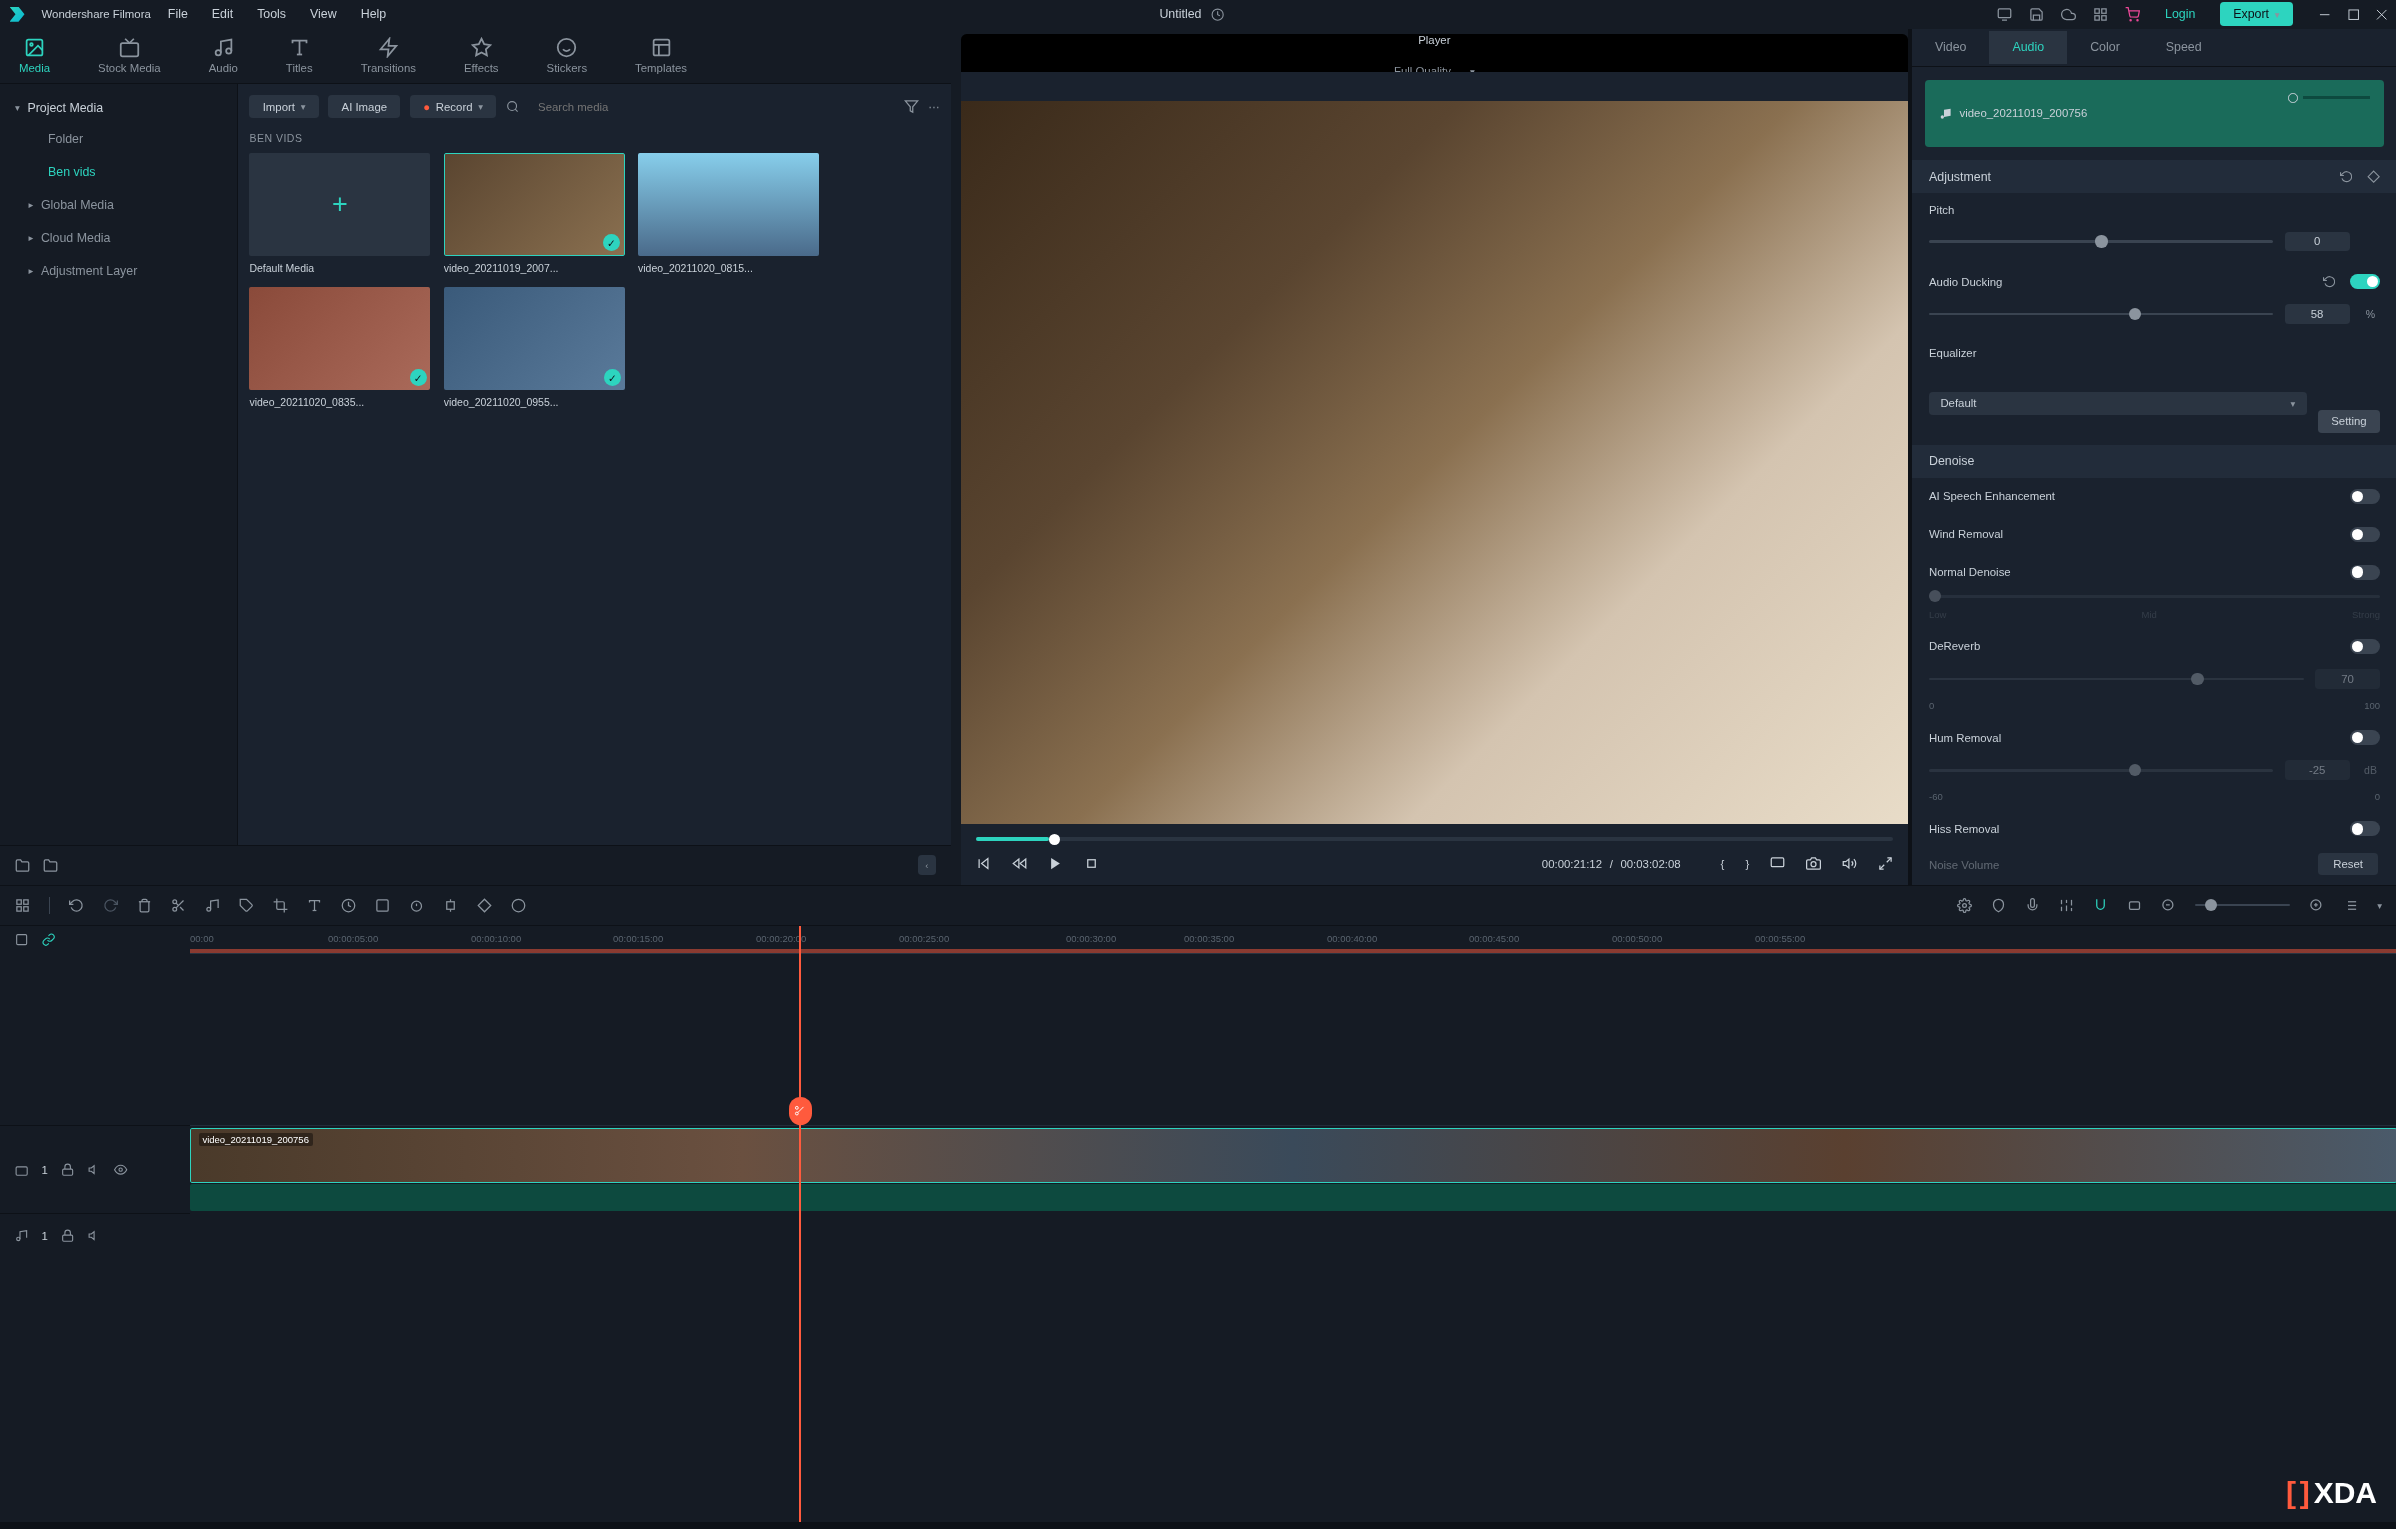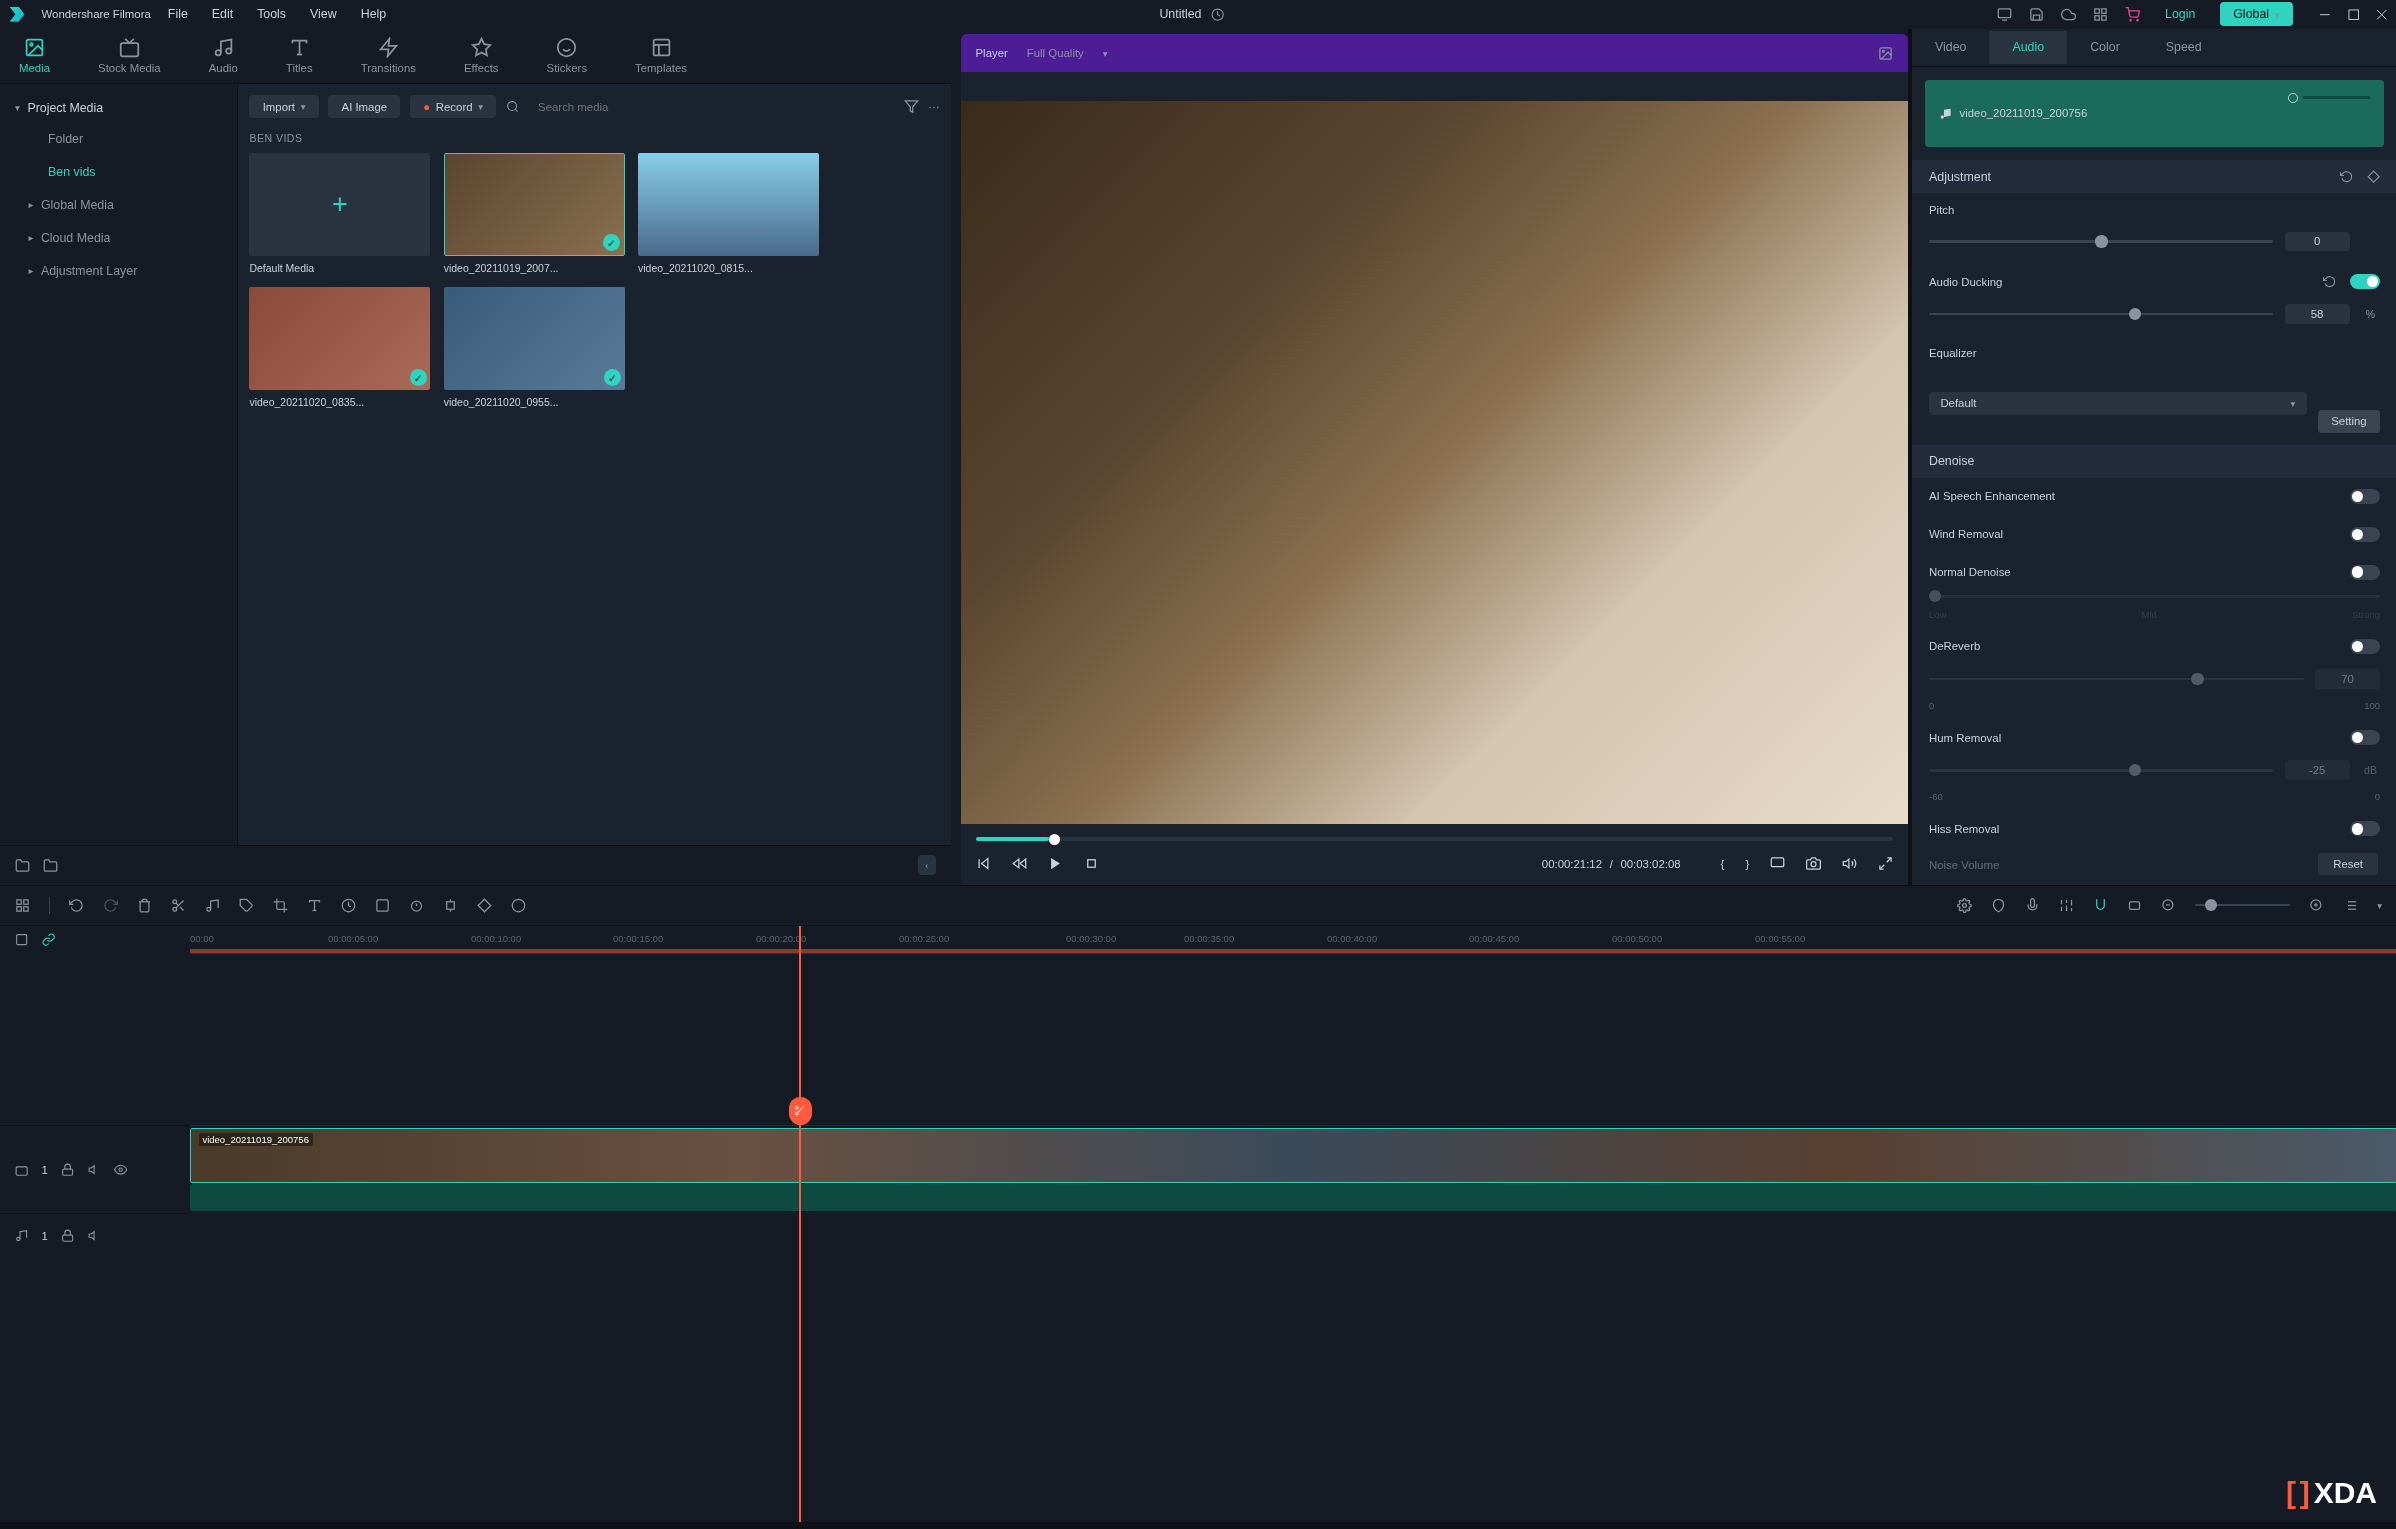--- a/index.html
+++ b/index.html
@@ -33,21 +33,21 @@
 .folder-label { font-size: 10.5px; color: #8b949e; margin-bottom: 9.5px; letter-spacing: 0.5px; }
 .media-grid { display: flex; flex-wrap: wrap; gap: 13.3px; }
 .media-item { width: 181px; }
 .media-thumb { width: 181px; height: 103px; background: #2a3441; border-radius: 1.9px; position: relative; display:flex; align-items:center; justify-content:center;}
 .media-thumb.import { border: none; }
 .media-thumb.selected { border: 1.9px solid #2dd4bf; }
 .media-check { position: absolute; bottom: 3.8px; right: 3.8px; width: 17px; height: 17px; background: #2dd4bf; border-radius: 50%; display:flex; align-items:center; justify-content:center; color:#0d1117; font-size:10.5px;}
 .media-name { font-size: 10.5px; color: #c9d1d9; margin-top: 5.7px; white-space: nowrap; overflow: hidden; text-overflow: ellipsis; }
 .sidebar-footer { display:flex; gap:13.3px; padding: 9.5px 15px; border-top:1px solid #0d1117; align-items:center;}
 .preview-col { flex: 1; background: #151b24; display: flex; flex-direction: column; padding: 0 0 0 9.5px; margin-right:3.8px;}
-.preview-header { height: 38px; display: flex; align-items: center; padding: 0 15px; gap: 19px; background:#4c1d95; border-radius:5.7px 5.7px 0 0; margin-top:5.7px;}
+.preview-header { height: 38px; display: flex; align-items: center; padding: 0 15px; gap: 19px; background:#000000; border-radius:5.7px 5.7px 0 0; margin-top:5.7px;flex-direction:column;}
 .preview-body { flex: 1; background: #1a222e; display: flex; flex-direction: column; }
 .video-area { flex: 1; background: #000; margin: 28.5px 0 0 0; display:flex; align-items:center; justify-content:center; position:relative;}
 .video-placeholder { width:100%; height:100%; background: linear-gradient(135deg, #3a2a1a 0%, #5a4530 30%, #8a7050 50%, #d4c4b0 70%, #e8dcc8 100%); position:relative;}
 .preview-controls { padding: 13.3px 15px; }
 .seek-bar { height: 3.8px; background: #2a3441; border-radius: 1.9px; position: relative; margin-bottom: 15px; }
 .seek-fill { height: 100%; width: 8%; background: #2dd4bf; border-radius: 1.9px; }
 .seek-thumb { position: absolute; left: 8%; top: -3.8px; width: 11.4px; height: 11.4px; background: #fff; border-radius: 50%; }
 .ctrl-row { display: flex; align-items: center; gap: 21px; }
 .ctrl-icon { width: 15px; height: 15px; cursor: pointer; color: #c9d1d9; }
 .time-display { color: #c9d1d9; font-size: 11.4px; margin-left: auto; display:flex; gap:7.6px; align-items:center;}
@@ -137,21 +137,21 @@
         <rect x="14" y="14" width="7" height="7"></rect>
         <rect x="3" y="14" width="7" height="7"></rect>
       </svg>
     <svg class="titlebar-icon" viewBox="0 0 24 24" fill="none" stroke="#ec4899" stroke-width="2">
         <circle cx="9" cy="21" r="1"></circle>
         <circle cx="20" cy="21" r="1"></circle>
         <path d="M1 1h4l2.68 13.39a2 2 0 002 1.61h9.72a2 2 0 002-1.61L23 6H6"></path>
       </svg>
     <span class="login-btn">Login</span>
     <div class="export-btn">
-      <span>Global</span>
+      <span>Export</span>
       <span class="chevron">▾</span>
     </div>
     <div class="win-ctrl">
       <svg width="11.4" height="11.4" viewBox="0 0 12 12" stroke="#c9d1d9">
           <line x1="1" y1="6" x2="11" y2="6"></line>
         </svg>
       <svg width="11.4" height="11.4" viewBox="0 0 12 12" fill="none" stroke="#c9d1d9">
           <rect x="1" y="1" width="10" height="10"></rect>
         </svg>
       <svg width="11.4" height="11.4" viewBox="0 0 12 12" stroke="#c9d1d9">

